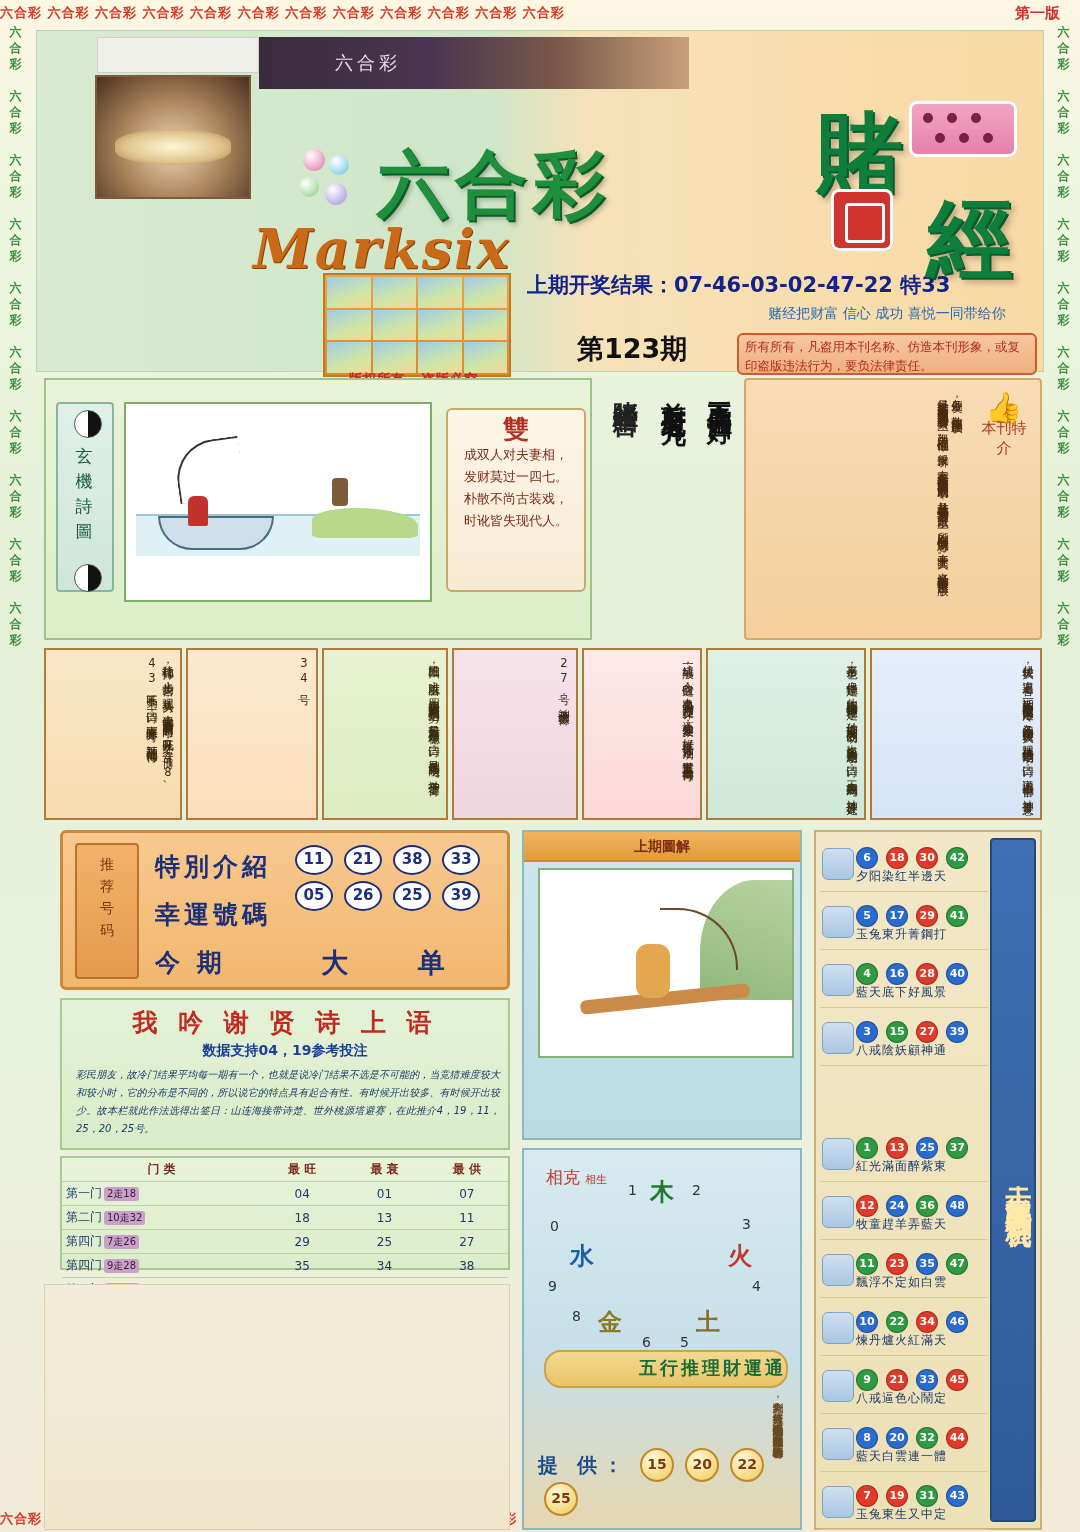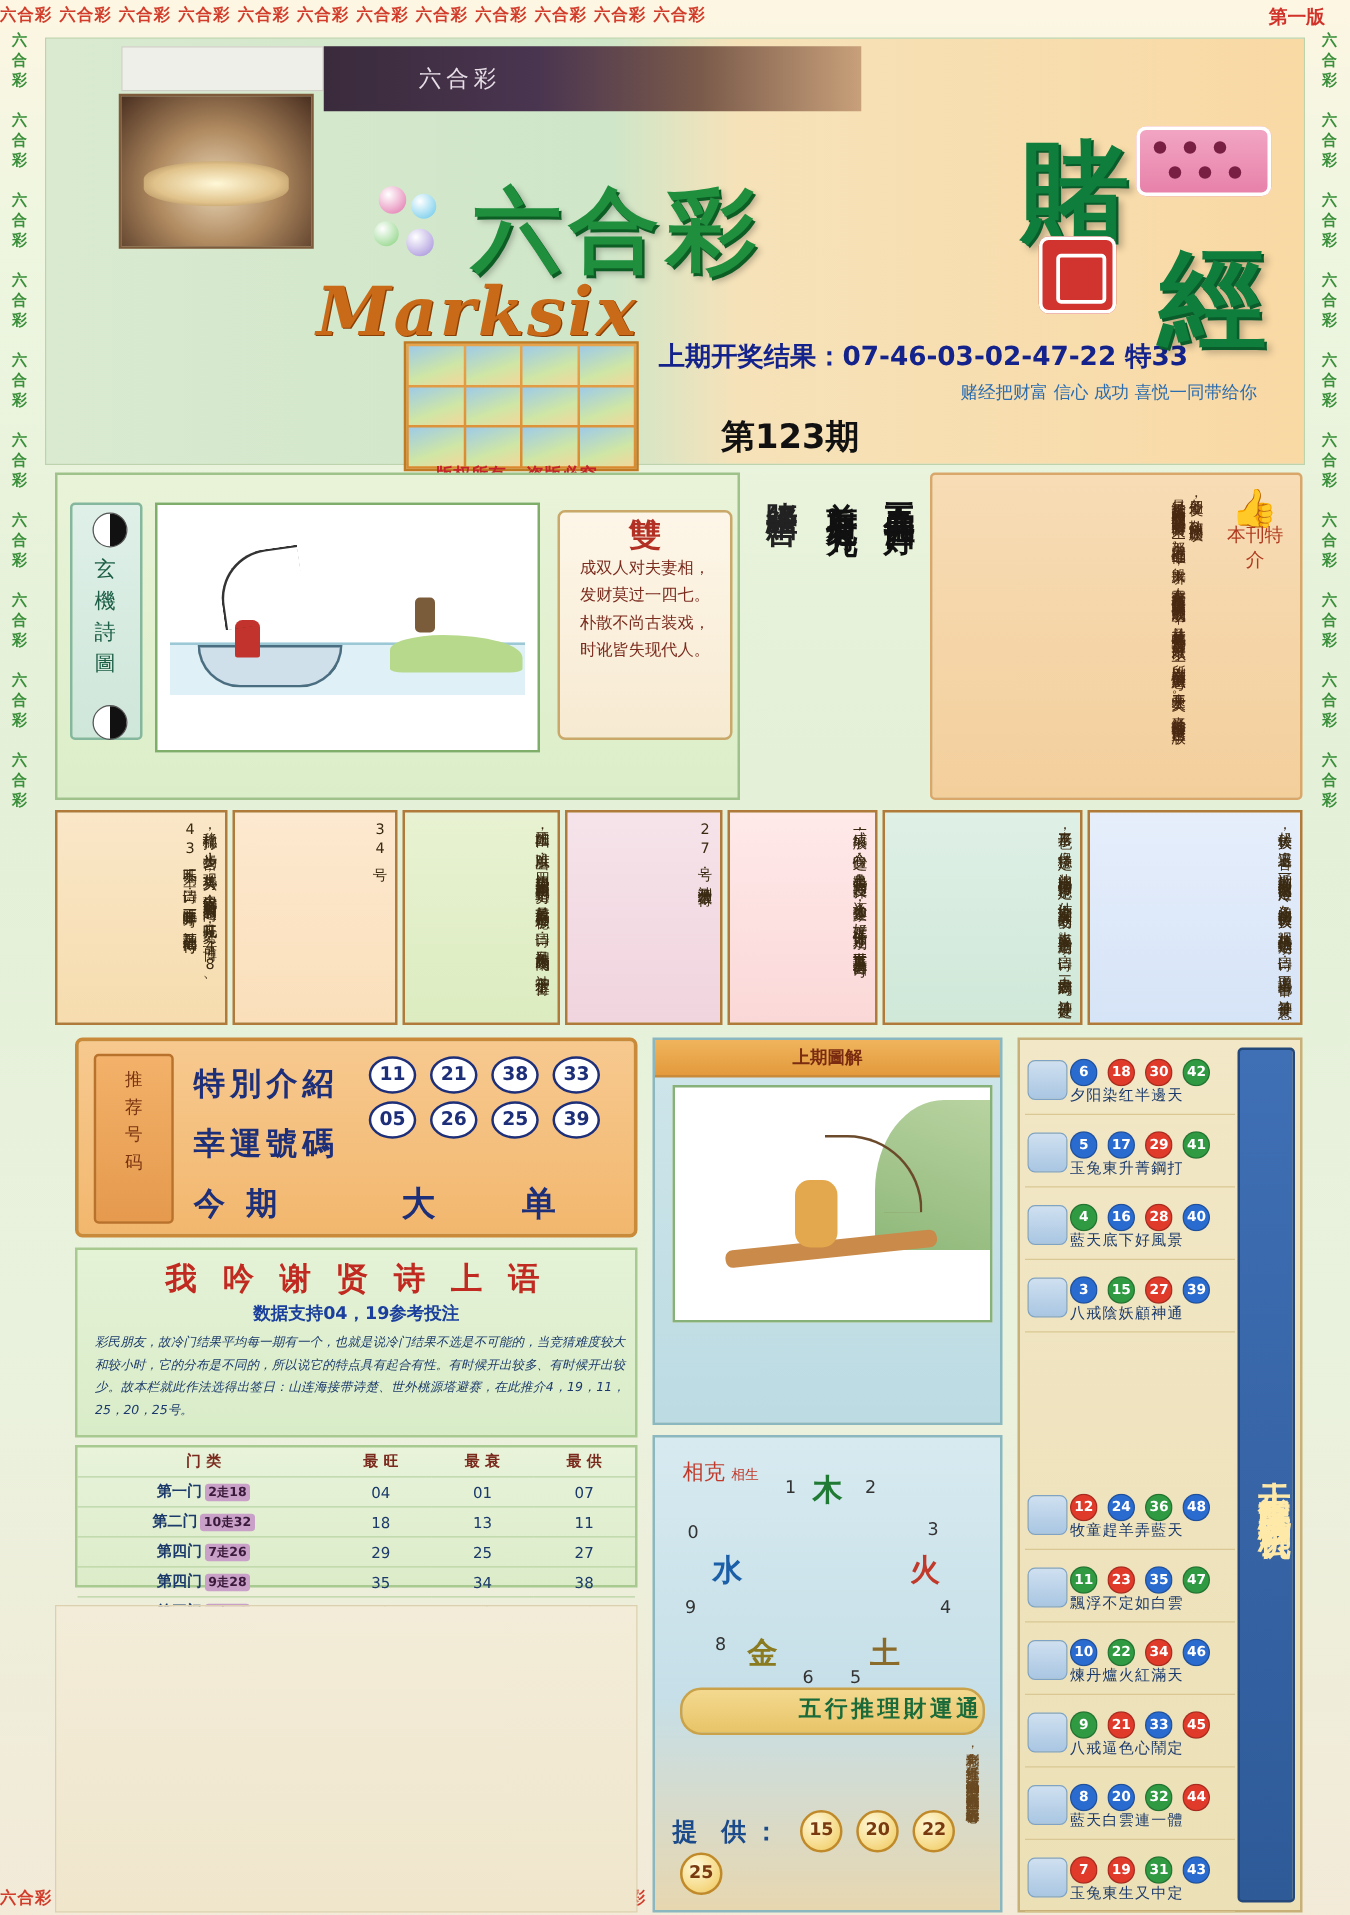--- a/index.html
+++ b/index.html
@@ -219,21 +219,21 @@
   .art-sub{position:absolute;left:0;top:42px;width:100%;text-align:center;color:#1a3f9c;font-size:14px;font-weight:bold;}
   .art-body{position:absolute;left:14px;top:66px;width:424px;color:#1b3a6b;font-size:10px;line-height:18px;text-align:justify;font-style:italic;}
   
   .dtable{
     left:30px;top:1130px;width:450px;height:114px;
     background:linear-gradient(180deg,#e8f3da,#dcecc9);border:2px solid #a8c98f;
   }
   table.dt{width:100%;border-collapse:collapse;font-size:12px;color:#1b3a6b;}
   table.dt th,table.dt td{border-bottom:1px solid #b9d3a5;padding:3px 4px;text-align:center;}
   table.dt th{color:#7a2b1e;font-weight:bold;}
-  table.dt td.first{text-align:center;font-weight:bold;}
+  table.dt td.first{text-align:left;}
   .tag{display:inline-block;background:#c8a0c8;color:#3a1a3a;border-radius:3px;padding:0 3px;font-size:10px;margin-left:2px;}
   
   .centerpic{
     left:492px;top:804px;width:280px;height:310px;
     background:linear-gradient(180deg,#cfe6ea,#bcdbe3);border:2px solid #8ab7c0;
   }
   .cp-banner{
     position:absolute;left:0;top:0;width:100%;height:28px;
     background:linear-gradient(180deg,#f0b45c,#e39a3c);color:#7a2b10;font-size:14px;font-weight:bold;
     text-align:center;line-height:28px;border-bottom:2px solid #c98a3a;
@@ -358,20 +358,21 @@
           <span class="pip" style="left:14px;top:12px"></span>
           <span class="pip" style="left:38px;top:12px"></span>
           <span class="pip" style="left:62px;top:12px"></span>
           <span class="pip" style="left:26px;top:32px"></span>
           <span class="pip" style="left:50px;top:32px"></span>
           <span class="pip" style="left:74px;top:32px"></span>
         </div>
         <div class="seal"></div>
       </div>
       <div class="slogan">赌经把财富 信心 成功 喜悦一同带给你</div>
+      <div class="warnbox">所有所有，凡盗用本刊名称、仿造本刊形象，或复印盗版违法行为，要负法律责任。</div>
     </div>
 
     <div class="panel poem-pic">
       <div class="yy-box">
         <span class="yinyang"></span>
         <span class="yinyang yinyang2"></span>
         <span>玄<br>機<br>詩<br>圖</span>
       </div>
       <div class="pic-frame">
         <span class="pic-water"></span>
@@ -569,20 +570,30 @@
         <span class="znums">
           <span class="zn blue">3</span>
           <span class="zn green">15</span>
           <span class="zn red">27</span>
           <span class="zn blue">39</span>
         </span>
         <span class="ztext">八戒陰妖顧神通</span>
       </div>
 
 
+      <div class="zrow" style="top:296px">
+        <span class="zicon"></span>
+        <span class="znums">
+          <span class="zn green">1</span>
+          <span class="zn red">13</span>
+          <span class="zn blue">25</span>
+          <span class="zn green">37</span>
+        </span>
+        <span class="ztext">紅光滿面醉紫東</span>
+      </div>
 
       <div class="zrow" style="top:354px">
         <span class="zicon"></span>
         <span class="znums">
           <span class="zn red">12</span>
           <span class="zn blue">24</span>
           <span class="zn green">36</span>
           <span class="zn blue">48</span>
         </span>
         <span class="ztext">牧童趕羊弄藍天</span>

